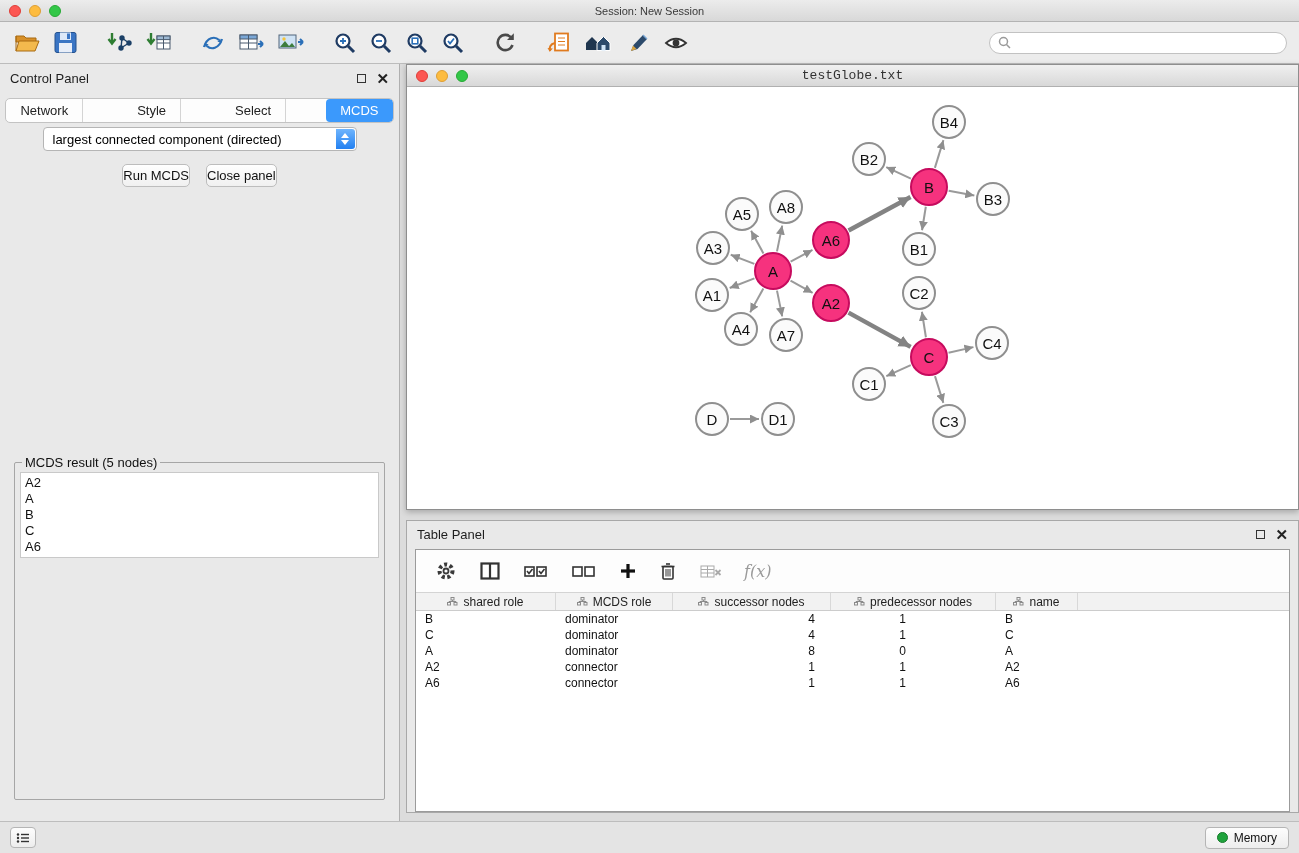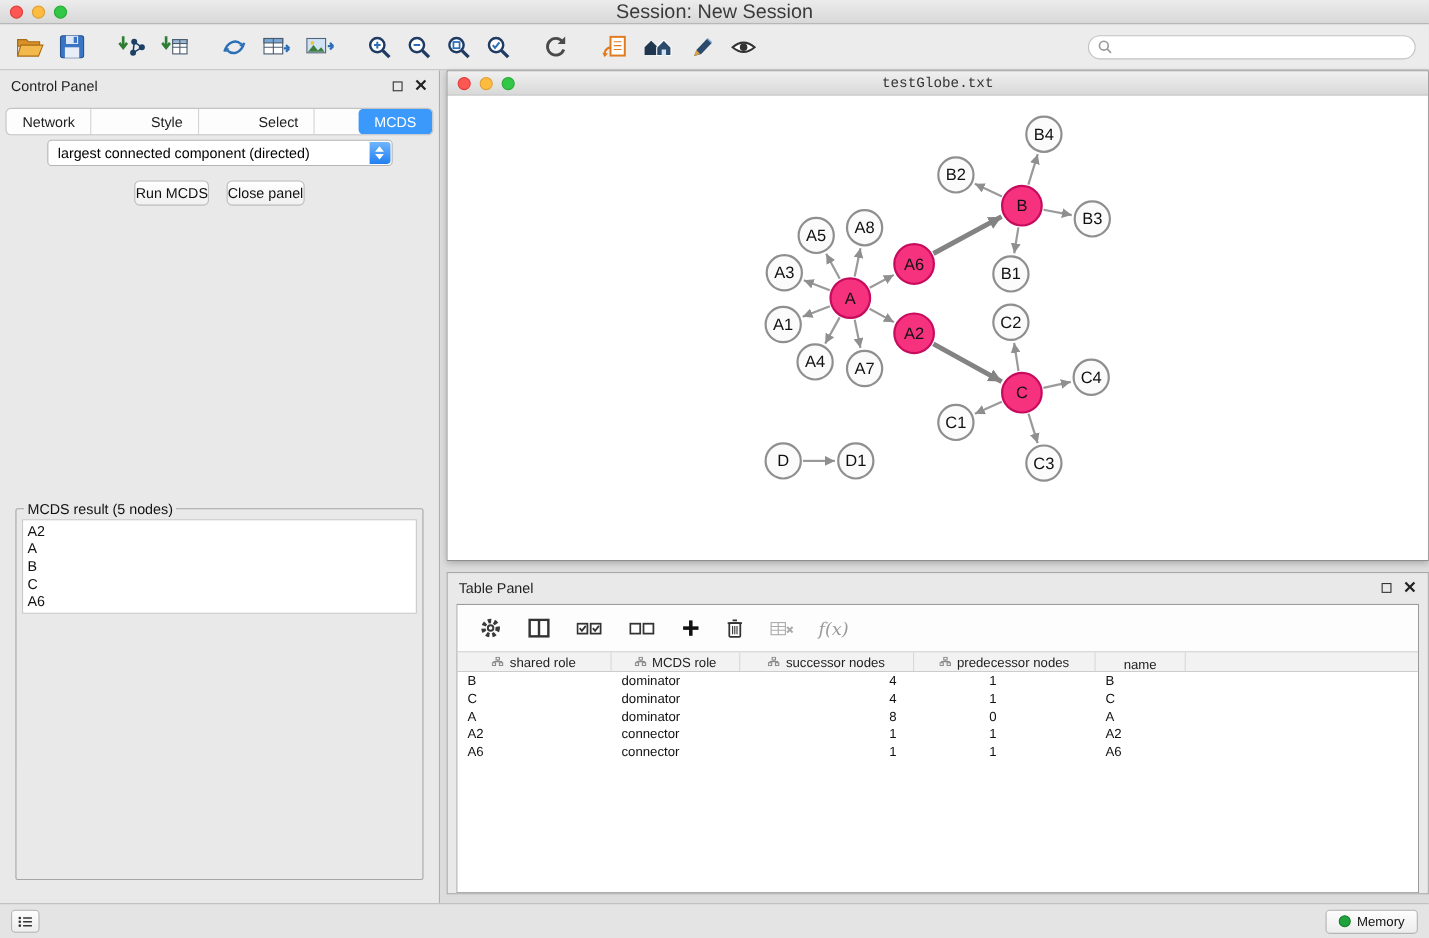--- a/index.html
+++ b/index.html
@@ -2,21 +2,21 @@
 <html><head>
 <meta charset="utf-8">
 <style>
   * { box-sizing: border-box; margin: 0; padding: 0; }
   html,body { width:1299px; height:853px; }
   body { font-family:"Liberation Sans", sans-serif; background:#dedede; overflow:hidden; }
   .app { width:1299px; height:853px; display:flex; flex-direction:column; }
 
   
   .titlebar { height:22px; background:linear-gradient(#ececec,#d8d8d8); border-bottom:1px solid #b3b3b3;
-    display:flex; align-items:center; justify-content:center; position:relative; font-size:18px; color:#3a3a3a; }
+    display:flex; align-items:center; justify-content:center; position:relative; font-size:11px; color:#3a3a3a; }
   .lights { display:flex; gap:8px; align-items:center; }
   .titlebar .lights { position:absolute; left:9px; top:5px; }
   .light { width:12px; height:12px; border-radius:50%; display:inline-block; }
   .light.red { background:#fc5753; border:1px solid #df3e38; }
   .light.yellow { background:#fdbc40; border:1px solid #de9f34; }
   .light.green { background:#33c748; border:1px solid #27aa35; }
 
   
   .toolbar { height:42px; background:#ececec; border-bottom:1px solid #bcbcbc; display:flex; align-items:center; padding:0 12px; }
   .tb-group { display:flex; align-items:center; gap:8px; margin-right:24px; }
@@ -481,21 +481,21 @@
                 <svg width="11" height="9" viewBox="0 0 11 9">
                   <g fill="none" stroke="#8a8a8a">
                     <rect x="4" y="0.5" width="3" height="2.5"></rect>
                     <rect x="0.5" y="5.5" width="3" height="2.5"></rect>
                     <rect x="7" y="5.5" width="3" height="2.5"></rect>
                     <path d="M5.5 3 V4.5 M2 5.5 V4.5 H9 V5.5"></path>
                   </g>
                 </svg>
                 <span>predecessor nodes</span>
               </div>
-              <div class="th" style="width: 82px; flex-direction: column;">
+              <div class="th" style="width: 82px;">
                 <svg width="11" height="9" viewBox="0 0 11 9">
                   <g fill="none" stroke="#8a8a8a">
                     <rect x="4" y="0.5" width="3" height="2.5"></rect>
                     <rect x="0.5" y="5.5" width="3" height="2.5"></rect>
                     <rect x="7" y="5.5" width="3" height="2.5"></rect>
                     <path d="M5.5 3 V4.5 M2 5.5 V4.5 H9 V5.5"></path>
                   </g>
                 </svg>
                 <span>name</span>
               </div>

